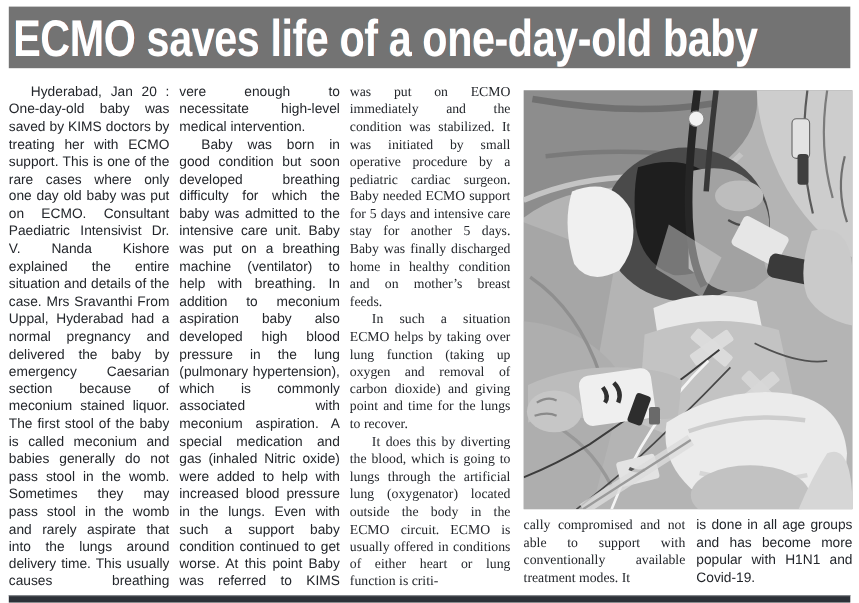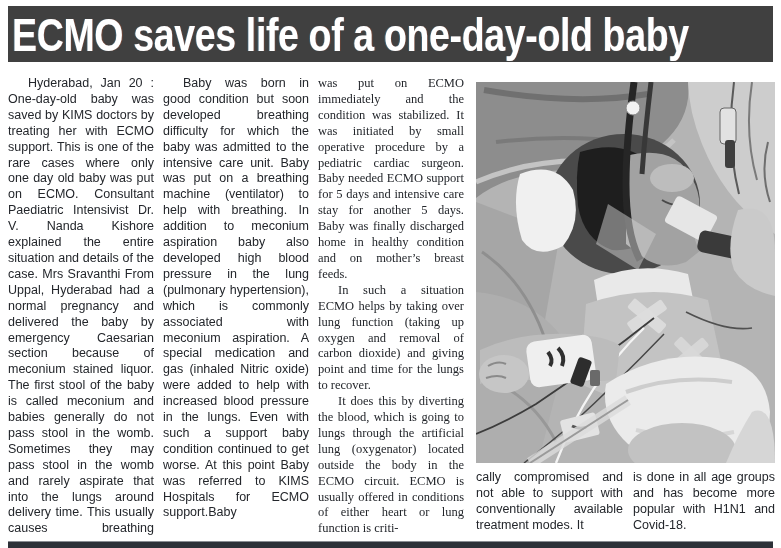--- a/index.html
+++ b/index.html
@@ -13,21 +13,21 @@
     width: 781px;
     height: 548px;
     background: #ffffff;
     overflow: hidden;
   }
   
   .masthead {
     position: absolute;
     left: 8px; top: 6px;
     width: 765px; height: 56px;
-    background: #404040;
+    background: #737373;
     overflow: hidden;
   }
   .headline {
     display: inline-block;
     white-space: nowrap;
     color: #ffffff;
     font-weight: bold;
     font-size: 47px;
     line-height: 57px;
     letter-spacing: -0.5px;
@@ -46,21 +46,21 @@
     color: #23262b;
     font-size: 12.5px;
     line-height: 15.9px;
     text-align: justify;
   }
   .col p { margin: 0; }
   .col p.indent { text-indent: 20px; }
   .col1 { left: 8px; }
   .col2 { left: 163px; }
   .col3 { left: 318px; font-family: Liberation Serif, serif; }
-  .col4 { left: 476px; top: 470px; width: 147px; height: 68px; }
+  .col4 { left: 476px; top: 470px; width: 147px; height: 68px; font-family: Liberation Serif, serif; }
   .col5 { left: 633px; top: 470px; width: 142px; height: 68px; }
   
   .photo {
     position: absolute;
     left: 476px; top: 82px;
     width: 299px; height: 381px;
     overflow: hidden;
     background: #b6b6b6;
   }
   .photo svg { display: block; }
@@ -80,20 +80,21 @@
 
   <div class="masthead">
     <span class="headline">ECMO saves life of a one-day-old baby</span>
   </div>
 
   <div class="col col1">
     <p class="indent">Hyderabad, Jan 20 : One-day-old baby was saved by KIMS doctors by treating her with ECMO support.  This is one of the rare cases where only one day old baby was put on ECMO. Consultant Paediatric Intensivist Dr. V. Nanda Kishore explained the entire situation and details of the case. Mrs Sravanthi From Uppal, Hyderabad had a normal pregnancy and delivered the baby by emergency Caesarian section because of meconium stained liquor. The first stool of the baby is called meconium and babies generally do not pass stool in the womb. Sometimes they may pass stool in the womb and rarely aspirate that into the lungs around delivery time. This usually causes breathing difficulty, sometimes se-</p>
   </div>
 
   <div class="col col2">
+    <p>vere enough to necessitate high-level medical intervention.</p>
     <p class="indent">Baby was born in good condition but soon developed breathing difficulty for which the baby was admitted to the intensive care unit. Baby was put on a breathing machine (ventilator) to help with breathing. In addition to meconium aspiration baby also developed high blood pressure in the lung (pulmonary hypertension), which is commonly associated with meconium aspiration. A special medication and gas (inhaled Nitric oxide) were added to help with increased blood pressure in the lungs. Even with such a support baby condition continued to get worse. At this point Baby was referred to KIMS Hospitals for ECMO support.Baby</p>
   </div>
 
   <div class="col col3">
     <p>was put on ECMO immediately and the condition was stabilized. It was initiated by small operative procedure by a pediatric cardiac surgeon. Baby needed ECMO support for 5 days and intensive care stay for another 5 days. Baby was finally discharged home in healthy condition and on mother’s breast feeds.</p>
     <p class="indent">In such a situation ECMO helps by taking over lung function (taking up oxygen and removal of carbon dioxide) and giving point and time for the lungs to recover.</p>
     <p class="indent">It does this by diverting the blood, which is going to lungs through the artificial lung (oxygenator) located outside the body in the ECMO circuit. ECMO is usually offered in conditions of either heart or lung function is criti-</p>
   </div>
 
   <div class="photo">
@@ -186,18 +187,18 @@
         <path d="M152,318 L54,381" stroke="#9a9a9a" stroke-width="2"></path>
       </g>
     </svg>
   </div>
 
   <div class="col col4">
     <p>cally compromised and not able to support with conventionally available treatment modes. It</p>
   </div>
 
   <div class="col col5">
-    <p>is done in all age groups and has become more popular with H1N1 and Covid-18.</p>
+    <p>is done in all age groups and has become more popular with H1N1 and Covid-19.</p>
   </div>
 
   <div class="bottom-bar"></div>
 
 </div>
 
 </body></html>

